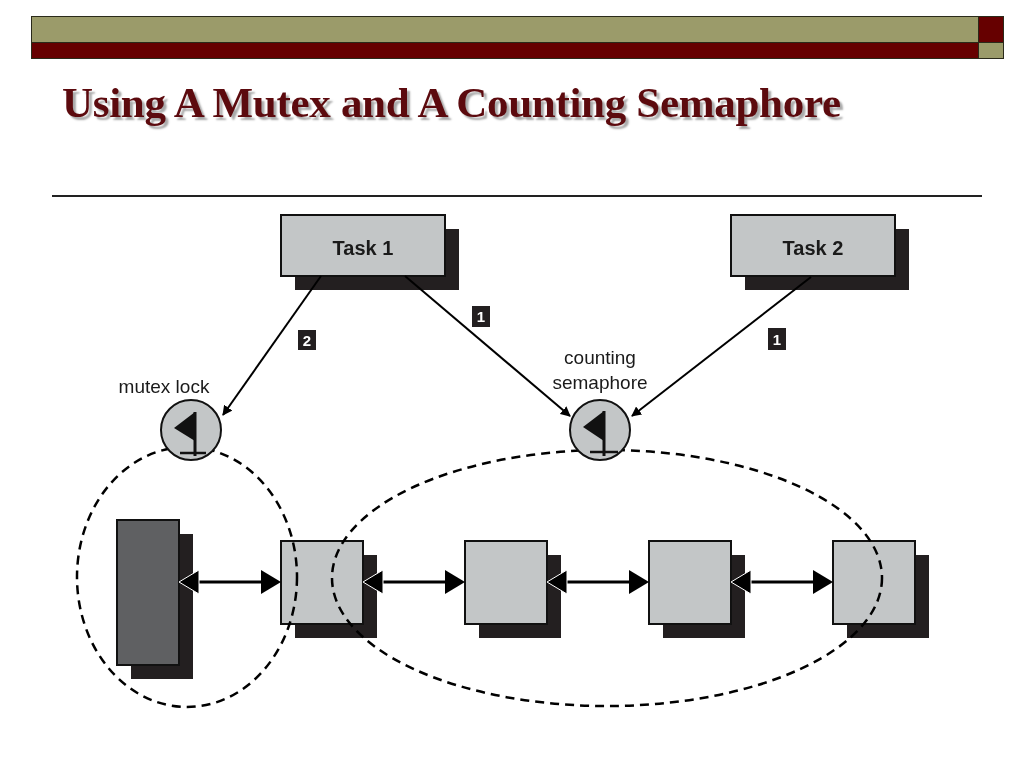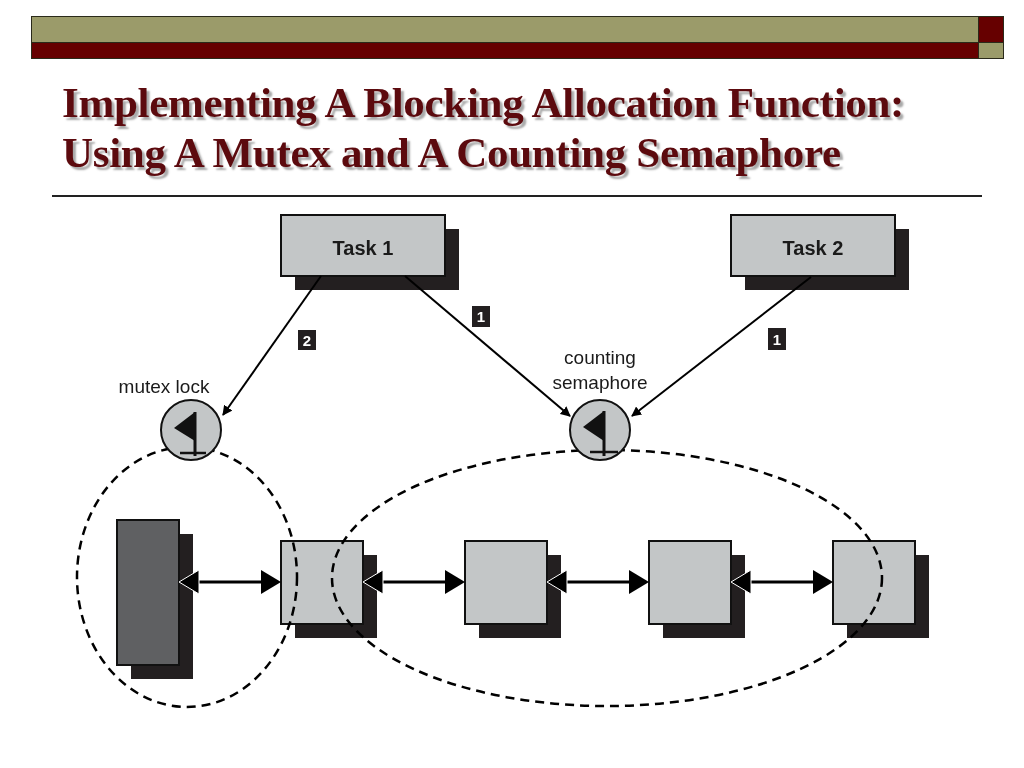--- a/index.html
+++ b/index.html
@@ -23,21 +23,20 @@
 </style>
 </head>
 <body>
 
 <div class="hdr" id="hdr-olive"></div>
 <div class="hdr" id="hdr-red"></div>
 <div class="hdr" id="hdr-sq-red"></div>
 <div class="hdr" id="hdr-sq-olive"></div>
 
 <h1 id="title">
-  <div>Implementing A Blocking Allocation Function:</div>
   <div>Using A Mutex and A Counting Semaphore</div>
 </h1>
 <div id="rule"></div>
 
 <svg id="diagram" width="1024" height="768" viewBox="0 0 1024 768">
   <defs>
     <marker id="arrowHead" markerWidth="10" markerHeight="10" refX="9" refY="5" orient="auto" markerUnits="userSpaceOnUse" viewBox="0 0 10 10">
       <path d="M0,0 L10,5 L0,10 Z" fill="#000"></path>
     </marker>
   </defs>

